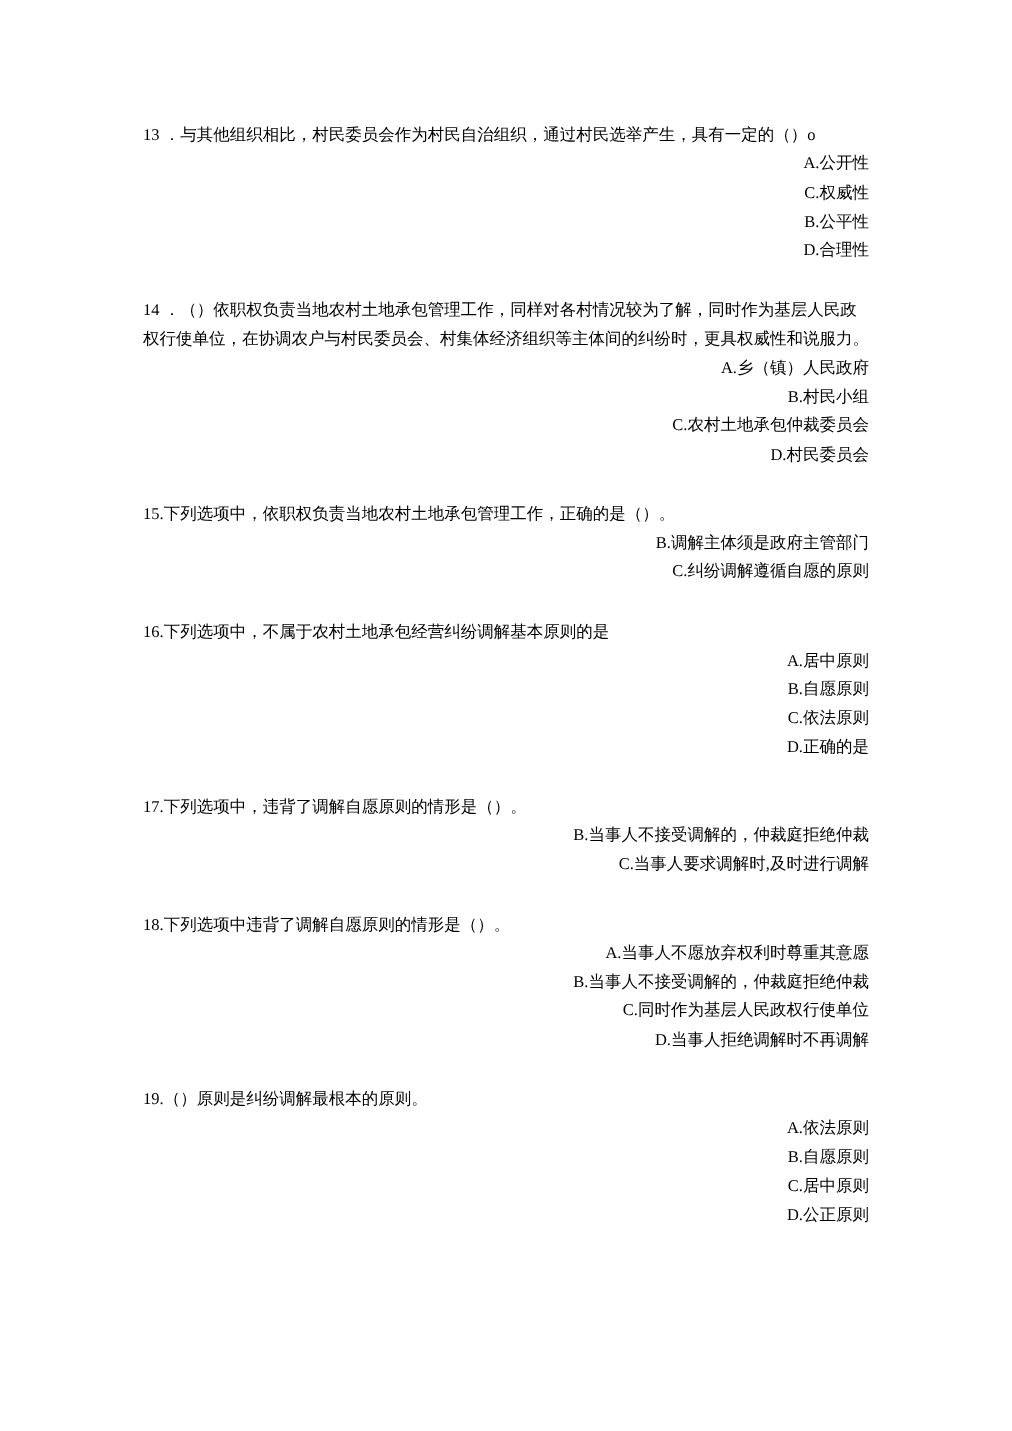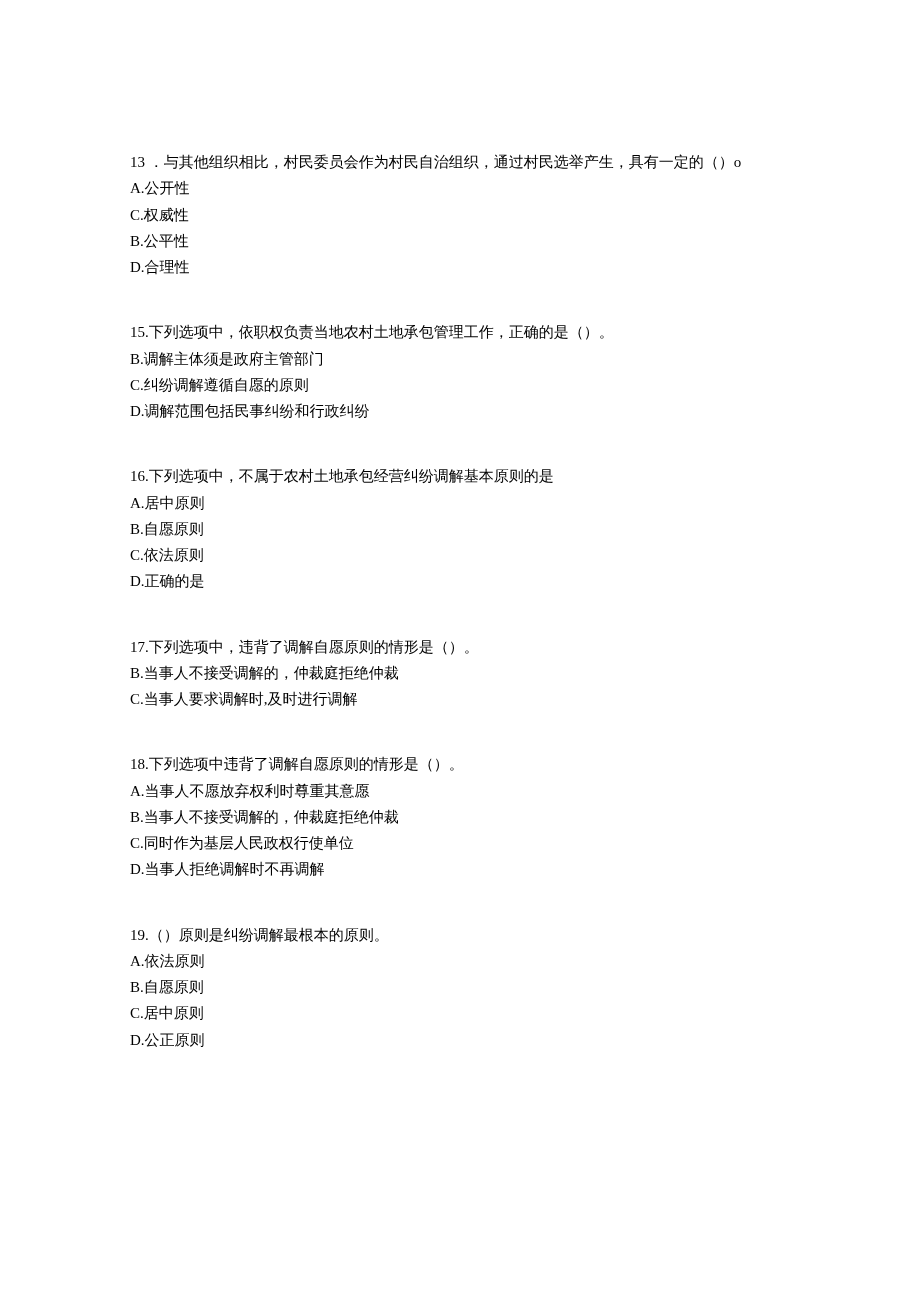--- a/index.html
+++ b/index.html
@@ -11,45 +11,51 @@
       background: #ffffff;
       font-family: "SimSun", "宋体", serif;
       font-size: 15px;
       line-height: 1.75;
       color: #000000;
       width: 920px;
       padding: 110px 130px 60px 130px;
     }
     .question-block {
       margin-bottom: 28px;
-      margin-top: 39px;
     }
     .question-text {
       display: block;
     }
     .option {
       display: block;
+      text-align: right;
     }
   </style>
 </head>
 <body>
 
 <div id="content">
     <div class="question-block">
       <span class="question-text"><span>13</span><span> ．与其他组织相比，村民委员会作为村民自治组织，通过村民选举产生，具有一定的（）o</span></span>
       <span class="option">A.公开性</span>
       <span class="option">C.权威性</span>
       <span class="option">B.公平性</span>
       <span class="option">D.合理性</span>
     </div>
     <div class="question-block">
+      <span class="question-text"><span>14</span><span> ．（）依职权负责当地农村土地承包管理工作，同样对各村情况较为了解，同时作为基层人民政权行使单位，在协调农户与村民委员会、村集体经济组织等主体间的纠纷时，更具权威性和说服力。</span></span>
+      <span class="option">A.乡（镇）人民政府</span>
+      <span class="option">B.村民小组</span>
+      <span class="option">C.农村土地承包仲裁委员会</span>
+      <span class="option">D.村民委员会</span>
+    </div>
+    <div class="question-block">
       <span class="question-text"><span>15.</span><span>下列选项中，依职权负责当地农村土地承包管理工作，正确的是（）。</span></span>
       <span class="option">B.调解主体须是政府主管部门</span>
       <span class="option">C.纠纷调解遵循自愿的原则</span>
-      <span class="option">D.调解范围包括民事纠纷和行政纠纷</span>
     </div>
     <div class="question-block">
       <span class="question-text"><span>16.</span><span>下列选项中，不属于农村土地承包经营纠纷调解基本原则的是</span></span>
       <span class="option">A.居中原则</span>
       <span class="option">B.自愿原则</span>
       <span class="option">C.依法原则</span>
       <span class="option">D.正确的是</span>
     </div>
     <div class="question-block">
       <span class="question-text"><span>17.</span><span>下列选项中，违背了调解自愿原则的情形是（）。</span></span>

